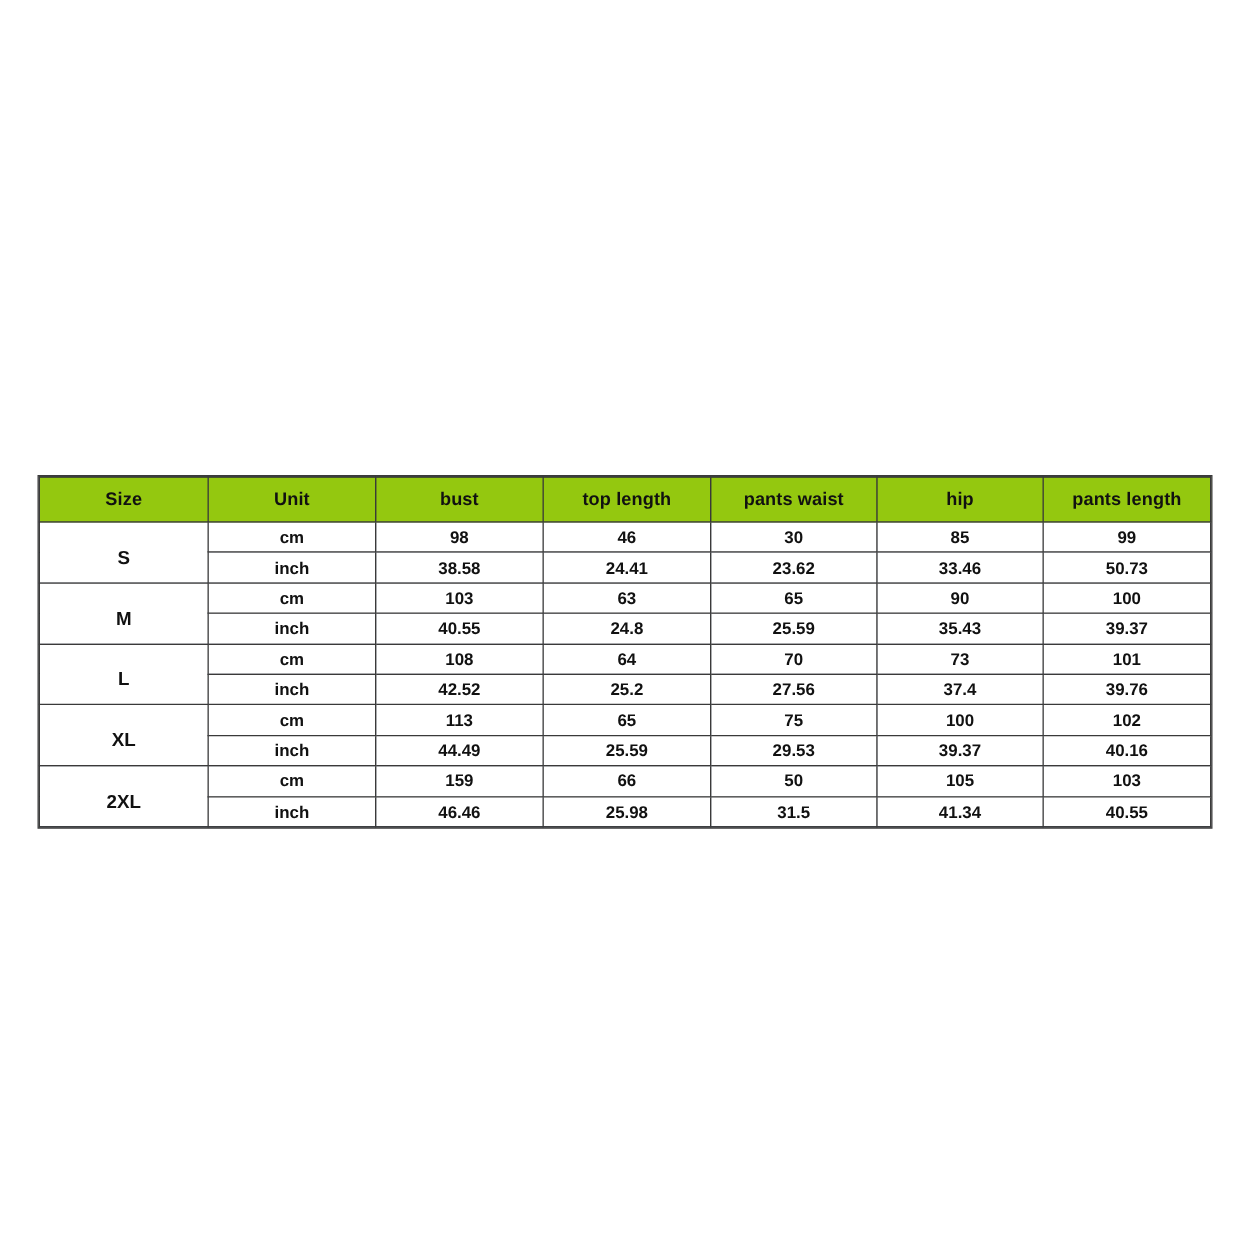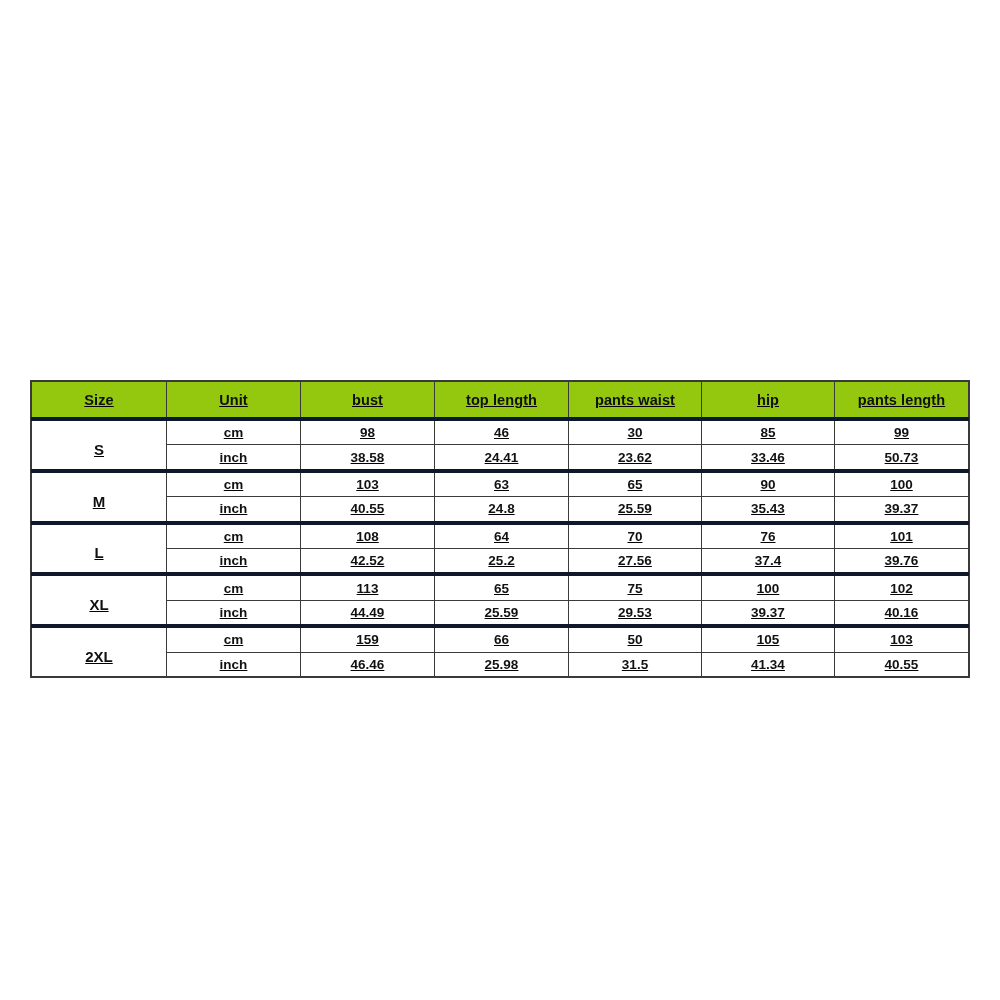--- a/index.html
+++ b/index.html
@@ -24,21 +24,20 @@
     width: 937px;
     height: 269px;
   }
 
   table.size-chart {
     width: 937px;
     height: 269px;
     border-collapse: collapse;
     table-layout: fixed;
     background: #0f172a;
-    text-decoration: underline;
   }
 
   table.size-chart col.c-size   { width: 135px; }
   table.size-chart col.c-unit   { width: 134px; }
   table.size-chart col.c-bust   { width: 134px; }
   table.size-chart col.c-toplen { width: 134px; }
   table.size-chart col.c-waist  { width: 133px; }
   table.size-chart col.c-hip    { width: 133px; }
   table.size-chart col.c-pantlen{ width: 134px; }
 
@@ -71,21 +70,21 @@
 
   
   table.size-chart td.size-label {
     font-size: 15px;
     padding-top: 9px;      
     box-sizing: border-box;
   }
 
   
   table.size-chart tr.group-start > td {
-    border-top: 4px solid #0f172a;
+    border-top: 1px solid #0f172a;
   }
 
   
   table.size-chart {
     outline: 1px solid #3a3a3a;
     outline-offset: 0;
   }
 </style>
 </head>
 <body>
@@ -151,21 +150,21 @@
         <td>35.43</td>
         <td>39.37</td>
       </tr>
 
       <tr class="group-start">
         <td class="size-label" rowspan="2">L</td>
         <td>cm</td>
         <td>108</td>
         <td>64</td>
         <td>70</td>
-        <td>76</td>
+        <td>73</td>
         <td>101</td>
       </tr>
       <tr>
         <td>inch</td>
         <td>42.52</td>
         <td>25.2</td>
         <td>27.56</td>
         <td>37.4</td>
         <td>39.76</td>
       </tr>

